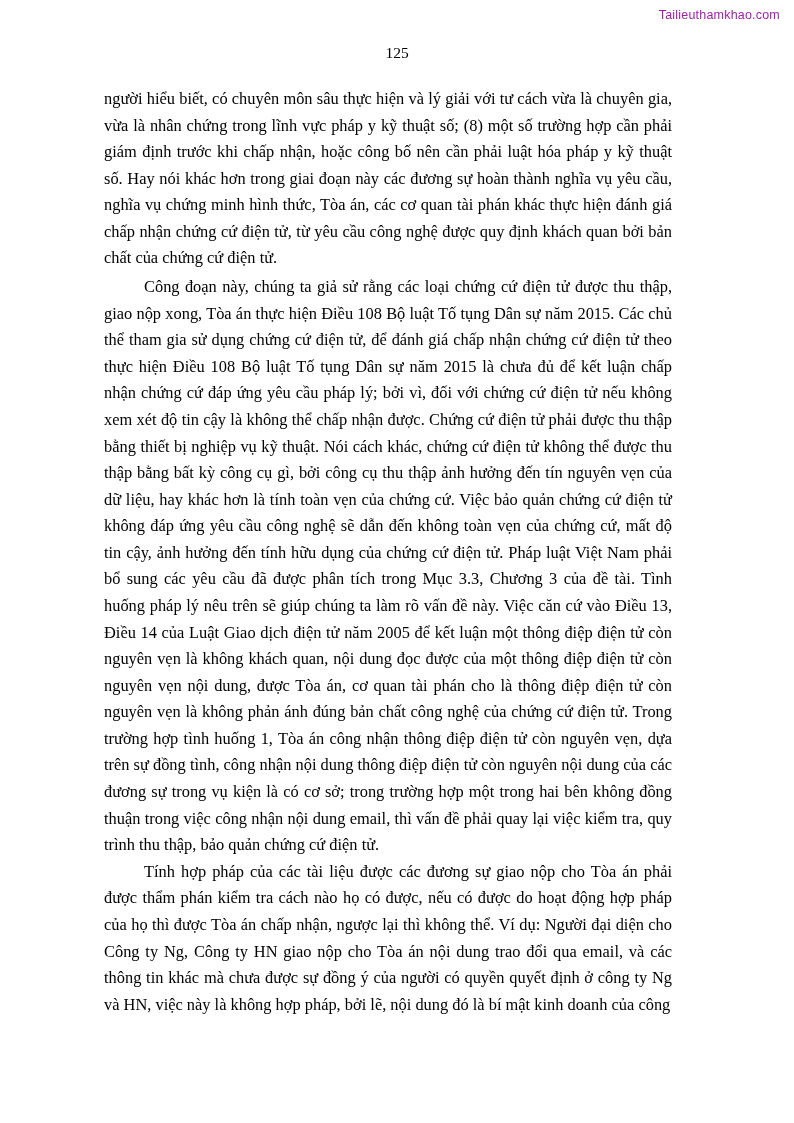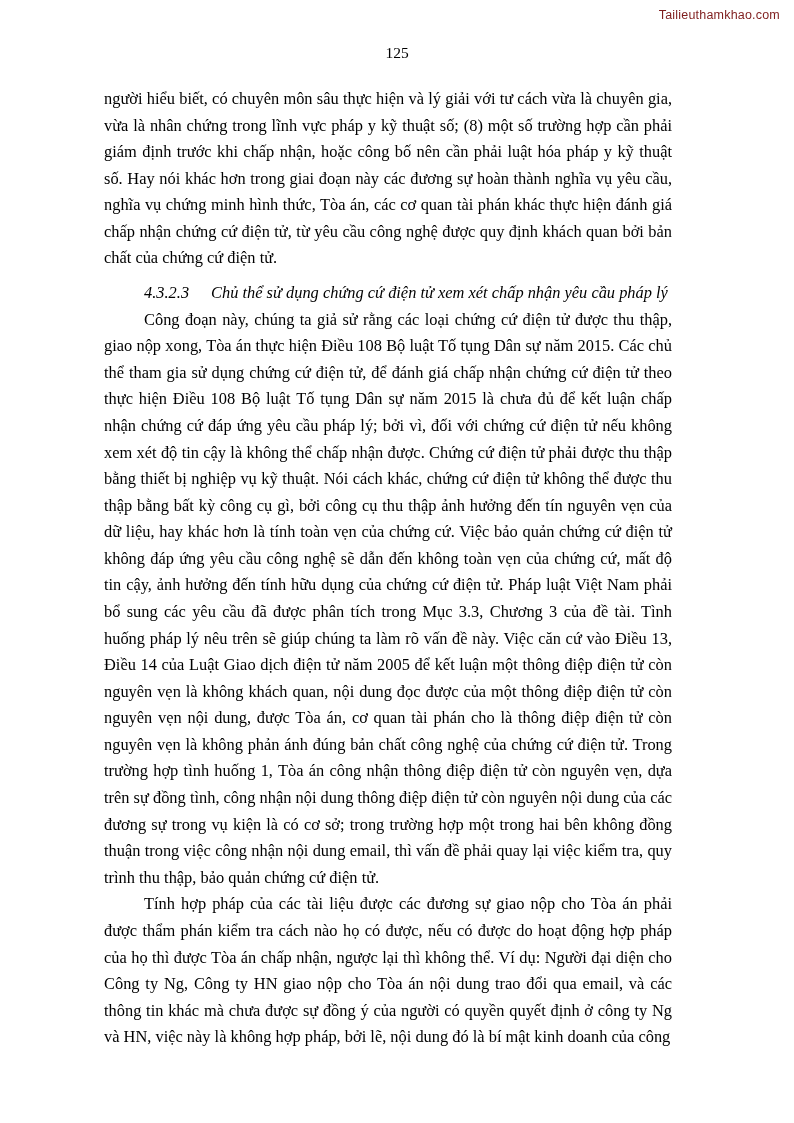--- a/index.html
+++ b/index.html
@@ -21,21 +21,21 @@
     width: 794px;
     height: 1123px;
     box-sizing: border-box;
   }
   .watermark {
     position: absolute;
     top: 8px;
     right: 14px;
     font-family: "Liberation Sans", sans-serif;
     font-size: 12.5px;
-    color: #7f1d1d;
+    color: #a21caf;
     letter-spacing: 0.2px;
     white-space: nowrap;
   }
   .page-number {
     position: absolute;
     top: 44px;
     left: 0;
     width: 794px;
     text-align: center;
     font-size: 15.5px;
@@ -79,21 +79,20 @@
   <div class="watermark">Tailieuthamkhao.com</div>
 
   <div class="page-number">125</div>
 
   <div class="content">
 
     <p class="para">người hiểu biết, có chuyên môn sâu thực hiện và lý giải với tư cách vừa là chuyên gia, vừa là nhân chứng trong lĩnh vực pháp y kỹ thuật số; (8) một số trường hợp cần phải giám định trước khi chấp nhận, hoặc công bố nên cần phải luật hóa pháp y kỹ thuật số. Hay nói khác hơn trong giai đoạn này các đương sự hoàn thành nghĩa vụ yêu cầu, nghĩa vụ chứng minh hình thức, Tòa án, các cơ quan tài phán khác thực hiện đánh giá chấp nhận chứng cứ điện tử, từ yêu cầu công nghệ được quy định khách quan bởi bản chất của chứng cứ điện tử.</p>
 
     <div class="spacer-sm"></div>
 
-    <p class="heading"><span class="num">4.3.2.3</span><span>Chủ thể sử dụng chứng cứ điện tử xem xét chấp nhận yêu cầu pháp lý</span></p>
 
     <p class="para indent">Công đoạn này, chúng ta giả sử rằng các loại chứng cứ điện tử được thu thập, giao nộp xong, Tòa án thực hiện Điều 108 Bộ luật Tố tụng Dân sự năm 2015. Các chủ thể tham gia sử dụng chứng cứ điện tử, để đánh giá chấp nhận chứng cứ điện tử theo thực hiện Điều 108 Bộ luật Tố tụng Dân sự năm 2015 là chưa đủ để kết luận chấp nhận chứng cứ đáp ứng yêu cầu pháp lý; bởi vì, đối với chứng cứ điện tử nếu không xem xét độ tin cậy là không thể chấp nhận được. Chứng cứ điện tử phải được thu thập bằng thiết bị nghiệp vụ kỹ thuật. Nói cách khác, chứng cứ điện tử không thể được thu thập bằng bất kỳ công cụ gì, bởi công cụ thu thập ảnh hưởng đến tín nguyên vẹn của dữ liệu, hay khác hơn là tính toàn vẹn của chứng cứ. Việc bảo quản chứng cứ điện tử không đáp ứng yêu cầu công nghệ sẽ dẫn đến không toàn vẹn của chứng cứ, mất độ tin cậy, ảnh hưởng đến tính hữu dụng của chứng cứ điện tử. Pháp luật Việt Nam phải bổ sung các yêu cầu đã được phân tích trong Mục 3.3, Chương 3 của đề tài. Tình huống pháp lý nêu trên sẽ giúp chúng ta làm rõ vấn đề này. Việc căn cứ vào Điều 13, Điều 14 của Luật Giao dịch điện tử năm 2005 để kết luận một thông điệp điện tử còn nguyên vẹn là không khách quan, nội dung đọc được của một thông điệp điện tử còn nguyên vẹn nội dung, được Tòa án, cơ quan tài phán cho là thông điệp điện tử còn nguyên vẹn là không phản ánh đúng bản chất công nghệ của chứng cứ điện tử. Trong trường hợp tình huống 1, Tòa án công nhận thông điệp điện tử còn nguyên vẹn, dựa trên sự đồng tình, công nhận nội dung thông điệp điện tử còn nguyên nội dung của các đương sự trong vụ kiện là có cơ sở; trong trường hợp một trong hai bên không đồng thuận trong việc công nhận nội dung email, thì vấn đề phải quay lại việc kiểm tra, quy trình thu thập, bảo quản chứng cứ điện tử.</p>
 
     <p class="para indent">Tính hợp pháp của các tài liệu được các đương sự giao nộp cho Tòa án phải được thẩm phán kiểm tra cách nào họ có được, nếu có được do hoạt động hợp pháp của họ thì được Tòa án chấp nhận, ngược lại thì không thể. Ví dụ: Người đại diện cho Công ty Ng, Công ty HN giao nộp cho Tòa án nội dung trao đổi qua email, và các thông tin khác mà chưa được sự đồng ý của người có quyền quyết định ở công ty Ng và HN, việc này là không hợp pháp, bởi lẽ, nội dung đó là bí mật kinh doanh của công</p>
 
   </div>
 
 </div>
 
 </body></html>

